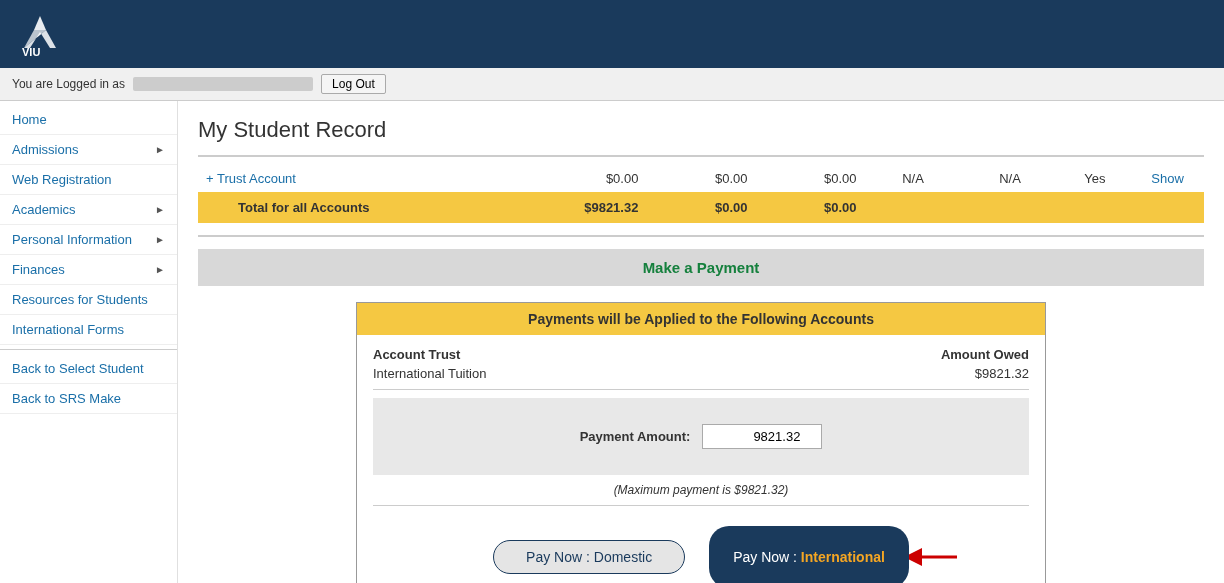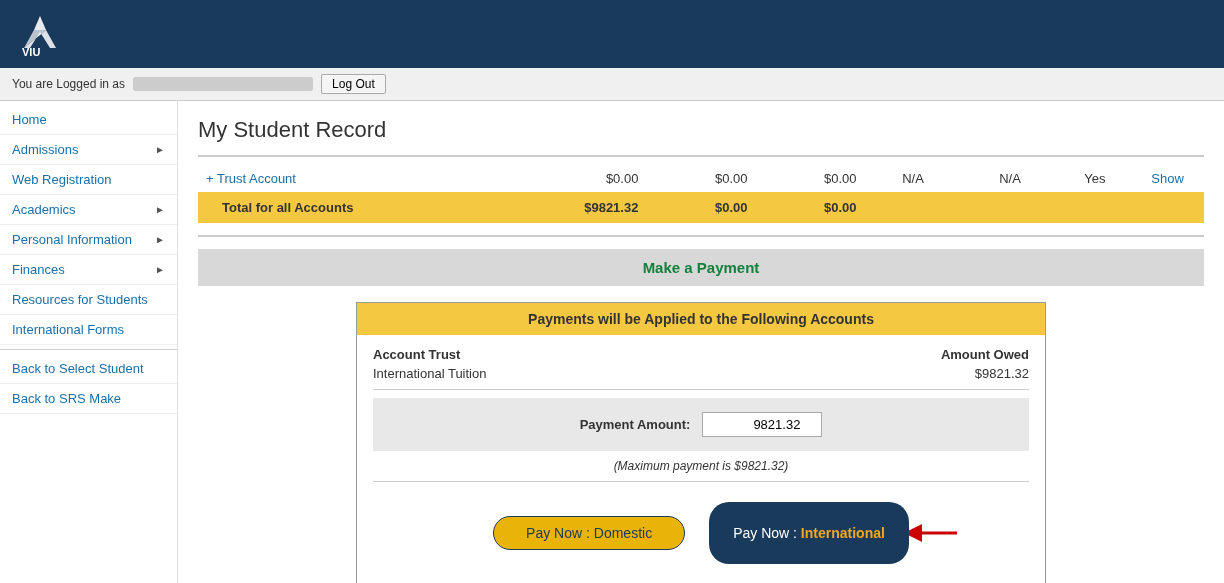--- a/index.html
+++ b/index.html
@@ -169,21 +169,21 @@
       border: none;
       border-top: 1px solid #ccc;
       margin: 8px 0;
     }
 
     .payment-amount-row {
       background: #e8e8e8;
       display: flex;
       align-items: center;
       justify-content: center;
-      padding: 14px;
+      padding: 26px;
       gap: 12px;
     }
     .payment-amount-label { font-weight: bold; font-size: 13px; }
     .payment-input {
       border: 1px solid #aaa;
       padding: 4px 6px;
       font-size: 13px;
       width: 120px;
       text-align: right;
     }
@@ -199,21 +199,21 @@
     .payment-buttons-row {
       display: flex;
       justify-content: center;
       align-items: center;
       gap: 24px;
       padding: 12px 0 8px 0;
       position: relative;
     }
 
     .btn-domestic {
-      background: #eab308;
+      background: #e5e5e5;
       border: 1px solid #1a3a5c;
       color: #1a3a5c;
       padding: 8px 32px;
       border-radius: 20px;
       font-size: 14px;
       cursor: pointer;
     }
 
     .btn-international {
       background: #1a3a5c;
@@ -313,21 +313,21 @@
         <td class="trust-label" style="color:#1a6fa8; width:280px;">+ Trust Account</td>
         <td style="width:90px; text-align:right;">$0.00</td>
         <td style="width:90px; text-align:right;">$0.00</td>
         <td style="width:90px; text-align:right;">$0.00</td>
         <td style="width:80px; text-align:center;">N/A</td>
         <td style="width:80px; text-align:center;">N/A</td>
         <td style="width:60px; text-align:center;">Yes</td>
         <td style="color:#1a6fa8; width:60px; text-align:center;">Show</td>
       </tr>
       <tr class="total-row">
-        <td style="width:280px; padding-left:24px;">Total for all Accounts</td>
+        <td style="width:280px; padding-left:40px;">Total for all Accounts</td>
         <td style="width:90px; text-align:right;">$9821.32</td>
         <td style="width:90px; text-align:right;">$0.00</td>
         <td style="width:90px; text-align:right;">$0.00</td>
         <td colspan="4"></td>
       </tr>
     </tbody>
       </table>
 
     <hr class="section-divider">
 

